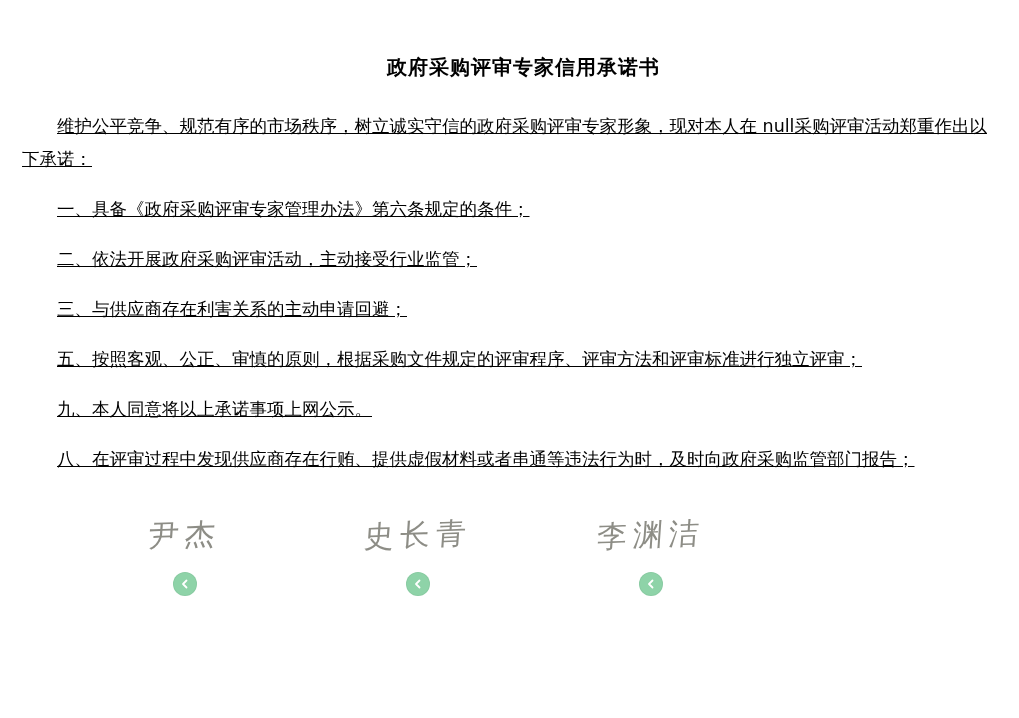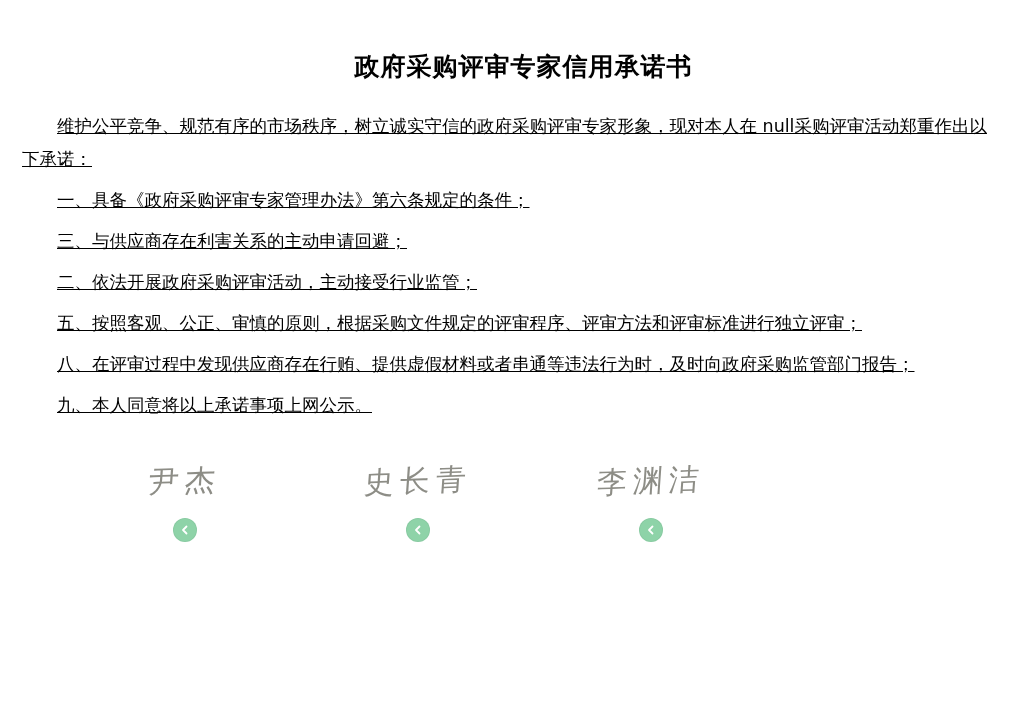--- a/index.html
+++ b/index.html
@@ -16,40 +16,40 @@
   }
   .page {
     position: relative;
     width: 1019px;
     height: 718px;
     box-sizing: border-box;
     background: #ffffff;
   }
   .doc-title {
     text-align: center;
-    font-size: 25px;
+    font-size: 20px;
     font-weight: bold;
     letter-spacing: 1px;
     margin: 50px 0 0 0;
     line-height: 34px;
     padding-left: 28px;
   }
   .body-block {
     margin: 26px 22px 0 22px;
     font-size: 17.5px;
     line-height: 33px;
   }
   .para {
     text-indent: 2em;
     margin: 0;
     padding: 0;
     text-decoration: underline;
   }
   .para + .para {
-    margin-top: 8px;
+    margin-top: 17px;
   }
   .signature-row {
     position: relative;
     margin: 36px 0 0 0;
     height: 120px;
   }
   .sig {
     position: absolute;
     top: 0;
     width: 170px;
@@ -94,25 +94,25 @@
 
 <div class="page">
 
   <h1 class="doc-title">政府采购评审专家信用承诺书</h1>
 
   <div class="body-block">
 
     <p class="para">维护公平竞争、规范有序的市场秩序，树立诚实守信的政府采购评审专家形象，现对本人在 null采购评审活动郑重作出以下承诺：</p>
 
     <p class="para">一、具备《政府采购评审专家管理办法》第六条规定的条件；</p>
+    <p class="para">二、依法开展政府采购评审活动，主动接受行业监管；</p>
     <p class="para">三、与供应商存在利害关系的主动申请回避；</p>
-    <p class="para">二、依法开展政府采购评审活动，主动接受行业监管；</p>
     <p class="para">五、按照客观、公正、审慎的原则，根据采购文件规定的评审程序、评审方法和评审标准进行独立评审；</p>
+    <p class="para">九、本人同意将以上承诺事项上网公示。</p>
     <p class="para">八、在评审过程中发现供应商存在行贿、提供虚假材料或者串通等违法行为时，及时向政府采购监管部门报告；</p>
-    <p class="para">九、本人同意将以上承诺事项上网公示。</p>
 
     <div class="signature-row">
 
       <div class="sig sig-1">
         <div class="sig-name">尹杰</div>
         <div class="sig-badge">
           <span class="chev">
             <svg width="12" height="12" viewBox="0 0 12 12" aria-hidden="true">
               <path d="M7.5 2.5 L4 6 L7.5 9.5" fill="none" stroke="#ffffff" stroke-width="1.8" stroke-linecap="round" stroke-linejoin="round"></path>
             </svg>

